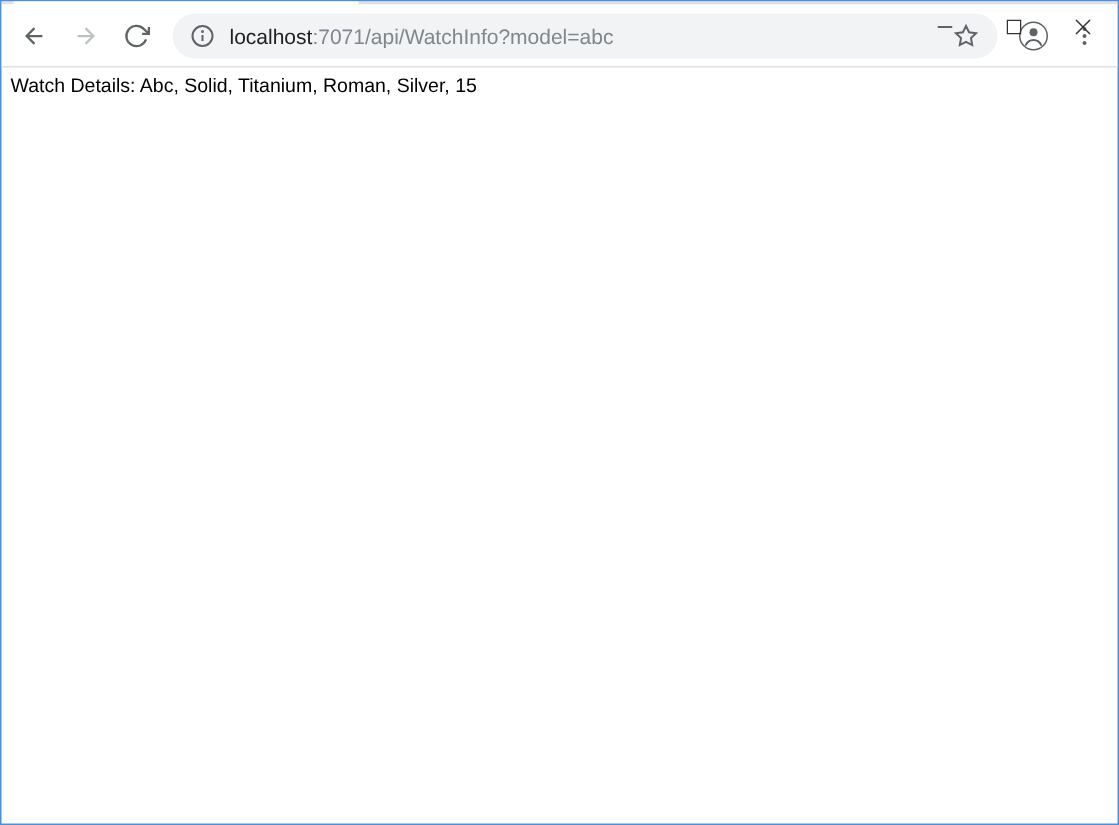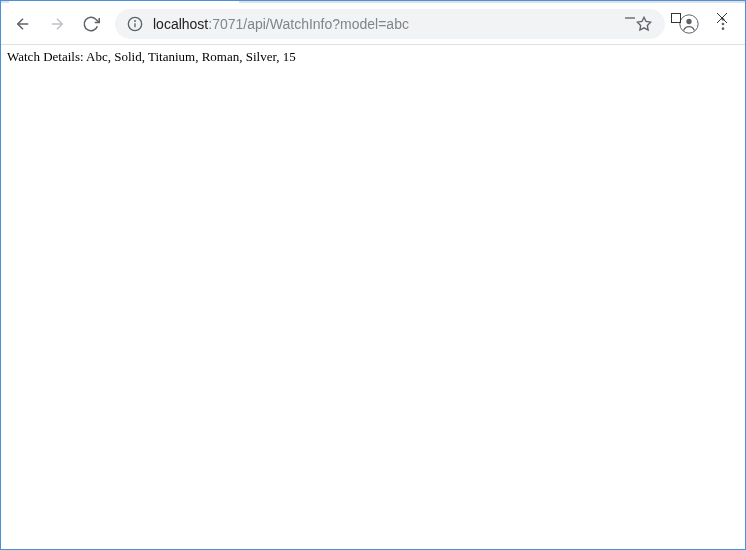--- a/index.html
+++ b/index.html
@@ -124,21 +124,21 @@
     .avatar-btn, .menu-btn {
       width: 32px;
       height: 32px;
       display: flex;
       align-items: center;
       justify-content: center;
       color: #5f6368;
     }
     .content {
       padding: 4px 6px;
-      font-family: Liberation Serif, serif;
+      font-family: Liberation Sans, sans-serif;
       font-size: 13px;
       color: #000;
       white-space: pre;
     }
   </style>
 </head>
 <body>
 
 <div class="win-controls-abs">
   <div class="window-btn">

